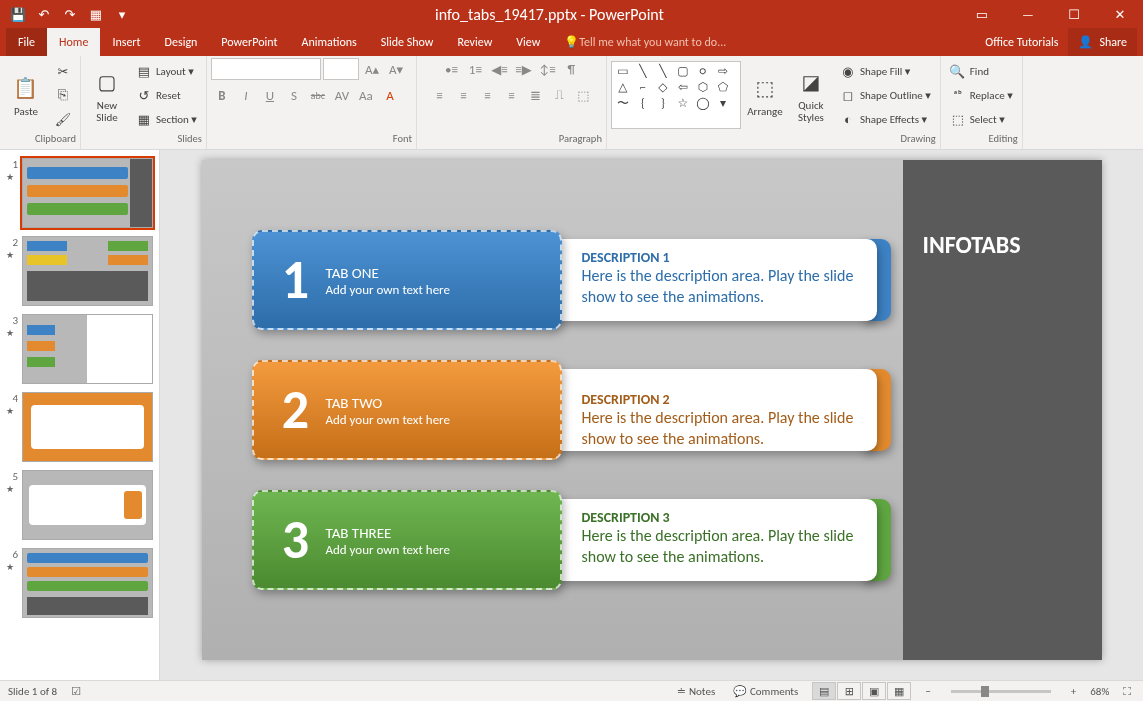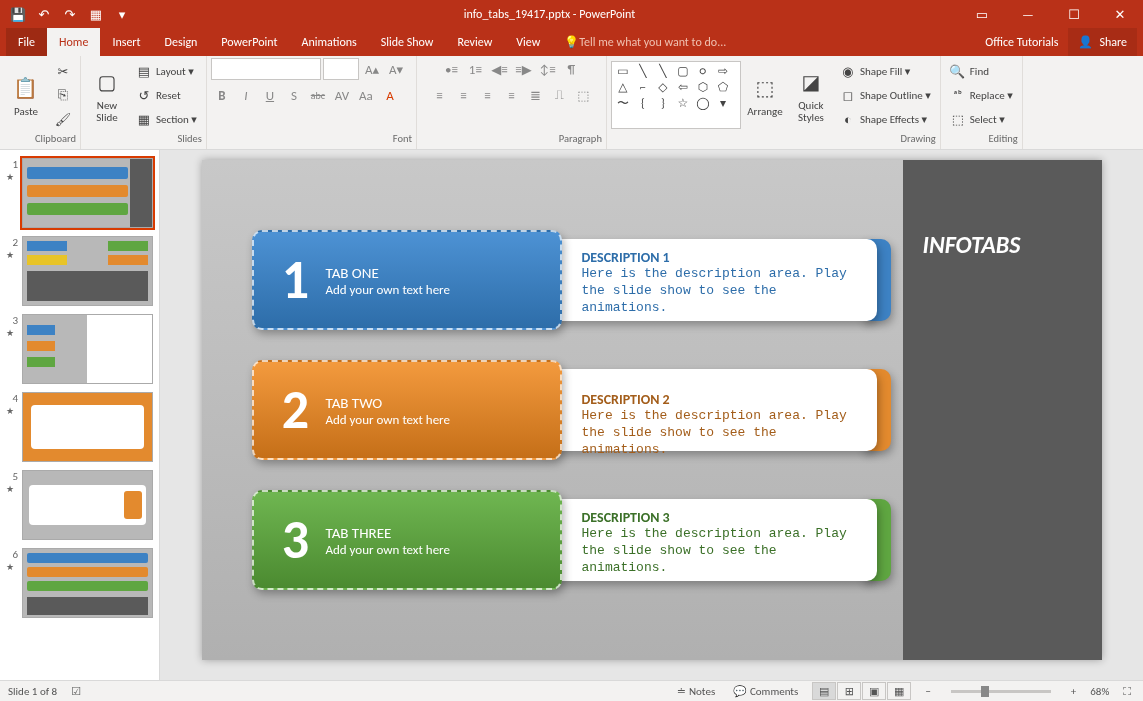--- a/index.html
+++ b/index.html
@@ -1,20 +1,20 @@
 <!DOCTYPE html>
 <html><head>
 <meta charset="utf-8">
 <style>
 *{box-sizing:border-box;margin:0;padding:0;font-family:"Segoe UI",Calibri,sans-serif;}
 body{width:1143px;height:701px;background:#fff;overflow:hidden;font-size:12px;color:#444;}
 .titlebar{height:28px;background:#b93118;display:flex;align-items:center;color:#fff;}
 .qat{display:flex;align-items:center;gap:2px;padding:0 6px;}
 .qat .qbtn{width:24px;height:24px;display:flex;align-items:center;justify-content:center;color:#fff;font-size:13px;}
-.title-center{flex:1;text-align:center;font-size:12px;}
+.title-center{flex:1;text-align:center;font-size:16px;}
 .winctrls{display:flex;}
 .winctrls .wbtn{width:46px;height:28px;display:flex;align-items:center;justify-content:center;color:#fff;font-size:13px;}
 .menubar{height:28px;background:#b93118;display:flex;align-items:center;color:#fff;padding:0 6px;}
 .menubar .tab{padding:0 12px;height:28px;display:flex;align-items:center;font-size:12px;}
 .menubar .tab.active{background:#f3f2f1;color:#b93118;}
 .menubar .spacer{flex:1;}
 .menubar .rtab{padding:0 10px;height:28px;display:flex;align-items:center;gap:6px;}
 .ribbon{height:94px;background:#f3f2f1;border-bottom:1px solid #d9d9d9;display:flex;}
 .group{border-right:1px solid #e0ddda;display:flex;flex-direction:column;padding:2px 4px;position:relative;}
 .group-body{flex:1;display:flex;align-items:center;gap:2px;}
@@ -37,34 +37,34 @@
 .thumb-star{font-size:9px;color:#666;}
 .thumb-img{flex:1;height:70px;border:1px solid #aaa;background:#b8b8b8;position:relative;overflow:hidden;}
 .thumb-img.active{outline:2px solid #d83b01;}
 .thumb-bar{position:absolute;left:4px;right:24px;height:12px;border-radius:2px;}
 .thumb-side{position:absolute;right:0;top:0;bottom:0;width:22px;background:#5a5a5a;}
 .canvas-wrap{flex:1;padding:10px 18px;overflow:auto;position:relative;}
 .canvas-wrap::-webkit-scrollbar{width:15px;height:15px;}
 .canvas-wrap::-webkit-scrollbar-track{background:#e6e6e6;}
 .canvas-wrap::-webkit-scrollbar-thumb{background:#c1c1c1;}
 .slide{width:900px;height:500px;background:linear-gradient(#c8c8c8,#b0b0b0);margin:0 auto;box-shadow:0 0 8px rgba(0,0,0,0.3);position:relative;}
-.sidepanel{position:absolute;right:0;top:0;bottom:0;width:199px;background:#5a5a5a;color:#fff;padding:70px 20px 0;font-style:italic;}
+.sidepanel{position:absolute;right:0;top:0;bottom:0;width:199px;background:#5a5a5a;color:#fff;padding:70px 20px 0;}
 .sidepanel h1{font-size:24px;font-weight:bold;margin-bottom:8px;}
 .sidepanel p{font-size:13px;line-height:1.4;}
 .infotab{position:absolute;left:50px;width:625px;height:100px;}
 .tab-left{position:absolute;left:0;top:0;width:310px;height:100px;border-radius:10px;border:2px dashed rgba(255,255,255,0.7);display:flex;align-items:center;padding:0 20px 0 12px;box-shadow:2px 4px 8px rgba(0,0,0,0.3);z-index:2;}
 .tab-num{font-size:54px;font-weight:bold;color:#fff;width:60px;text-align:center;}
 .tab-txt{color:#fff;}
 .tab-txt .t1{font-size:15px;font-weight:normal;}
 .tab-txt .t2{font-size:13px;}
 .tab-right{position:absolute;left:290px;top:9px;width:335px;height:82px;background:#fff;border-radius:0 10px 10px 0;padding:10px 20px 10px 40px;box-shadow:2px 4px 8px rgba(0,0,0,0.3);z-index:1;}
 .tab-right::before{content:"";position:absolute;left:-18px;top:0;bottom:0;width:40px;background:#fff;border-radius:50%;}
 .tab-right-cap{position:absolute;right:-14px;top:9px;width:28px;height:82px;border-radius:0 10px 10px 0;box-shadow:2px 4px 8px rgba(0,0,0,0.3);z-index:0;}
 .tab-right .d1{font-size:14px;font-weight:bold;}
-.tab-right .d2{font-size:13px;line-height:1.3;font-family:Liberation Mono, monospace;}
+.tab-right .d2{font-size:16px;line-height:1.3;}
 .statusbar{height:21px;background:#f3f2f1;border-top:1px solid #d9d9d9;display:flex;align-items:center;padding:0 8px;font-size:11px;color:#555;gap:10px;}
 .statusbar .spacer{flex:1;}
 .stbtn{display:flex;align-items:center;gap:3px;padding:0 4px;}
 .vbtns{display:flex;gap:1px;}
 .vbtn{width:24px;height:18px;border:1px solid #c8c6c4;display:flex;align-items:center;justify-content:center;font-size:11px;}
 .vbtn.active{background:#d9d9d9;}
 .zoomslider{width:100px;height:3px;background:#c8c6c4;position:relative;margin:0 6px;}
 .zoomslider .thm{position:absolute;top:-4px;left:30px;width:8px;height:11px;background:#888;}
 </style>
 </head>

